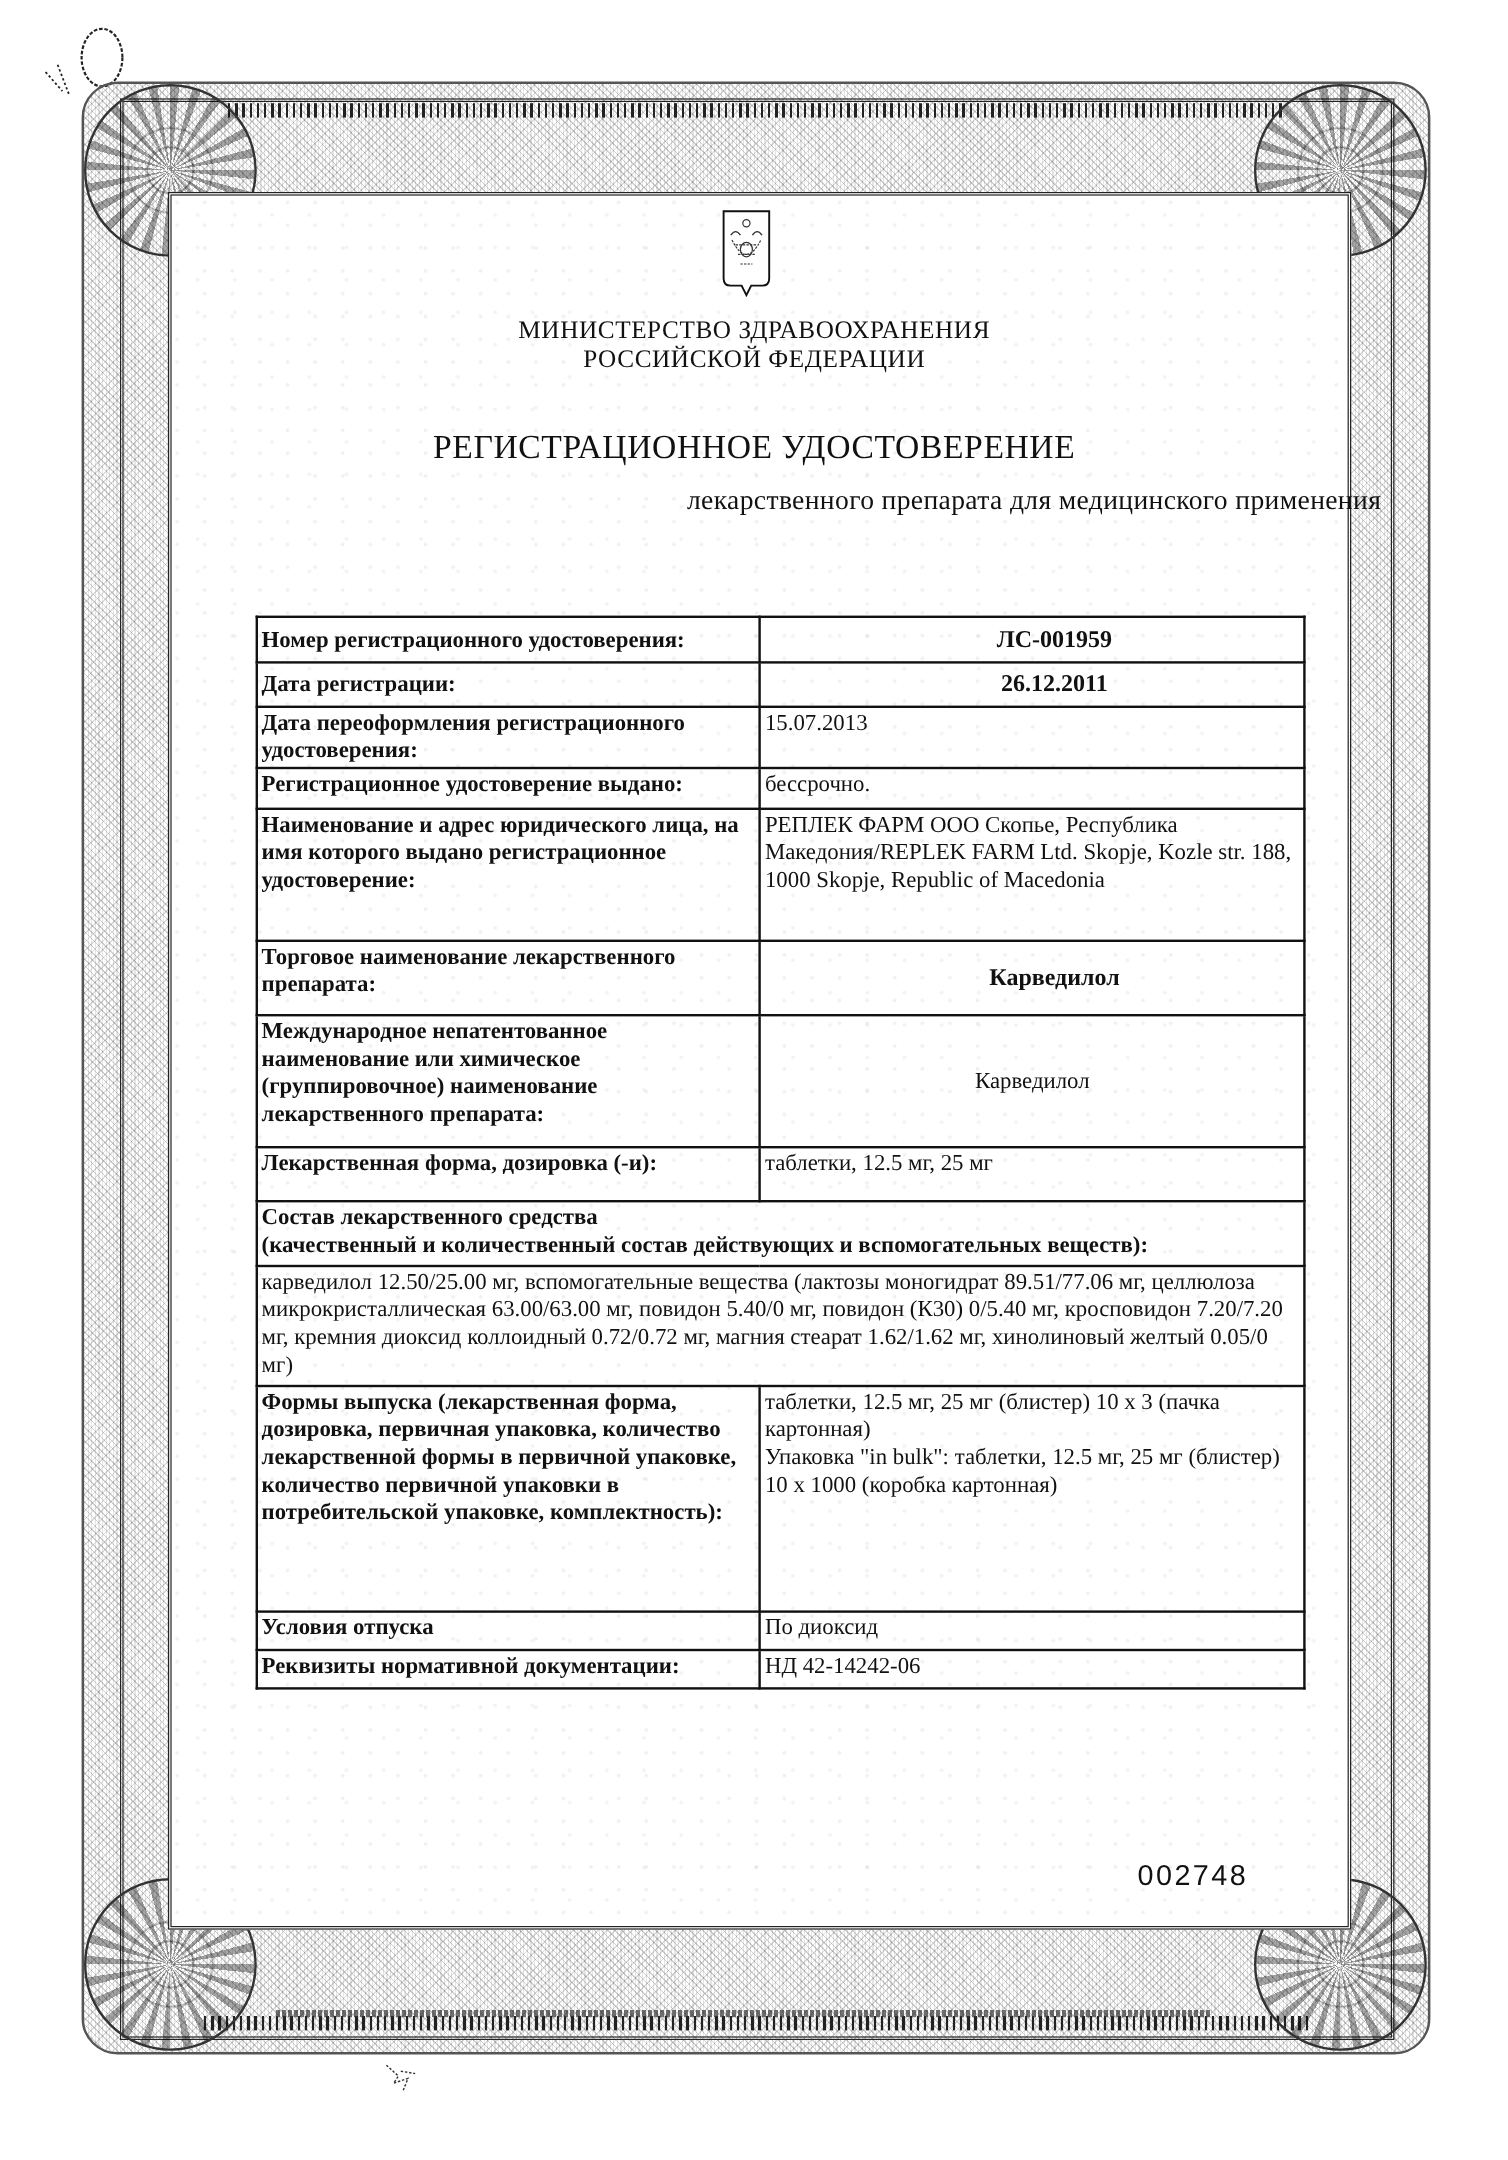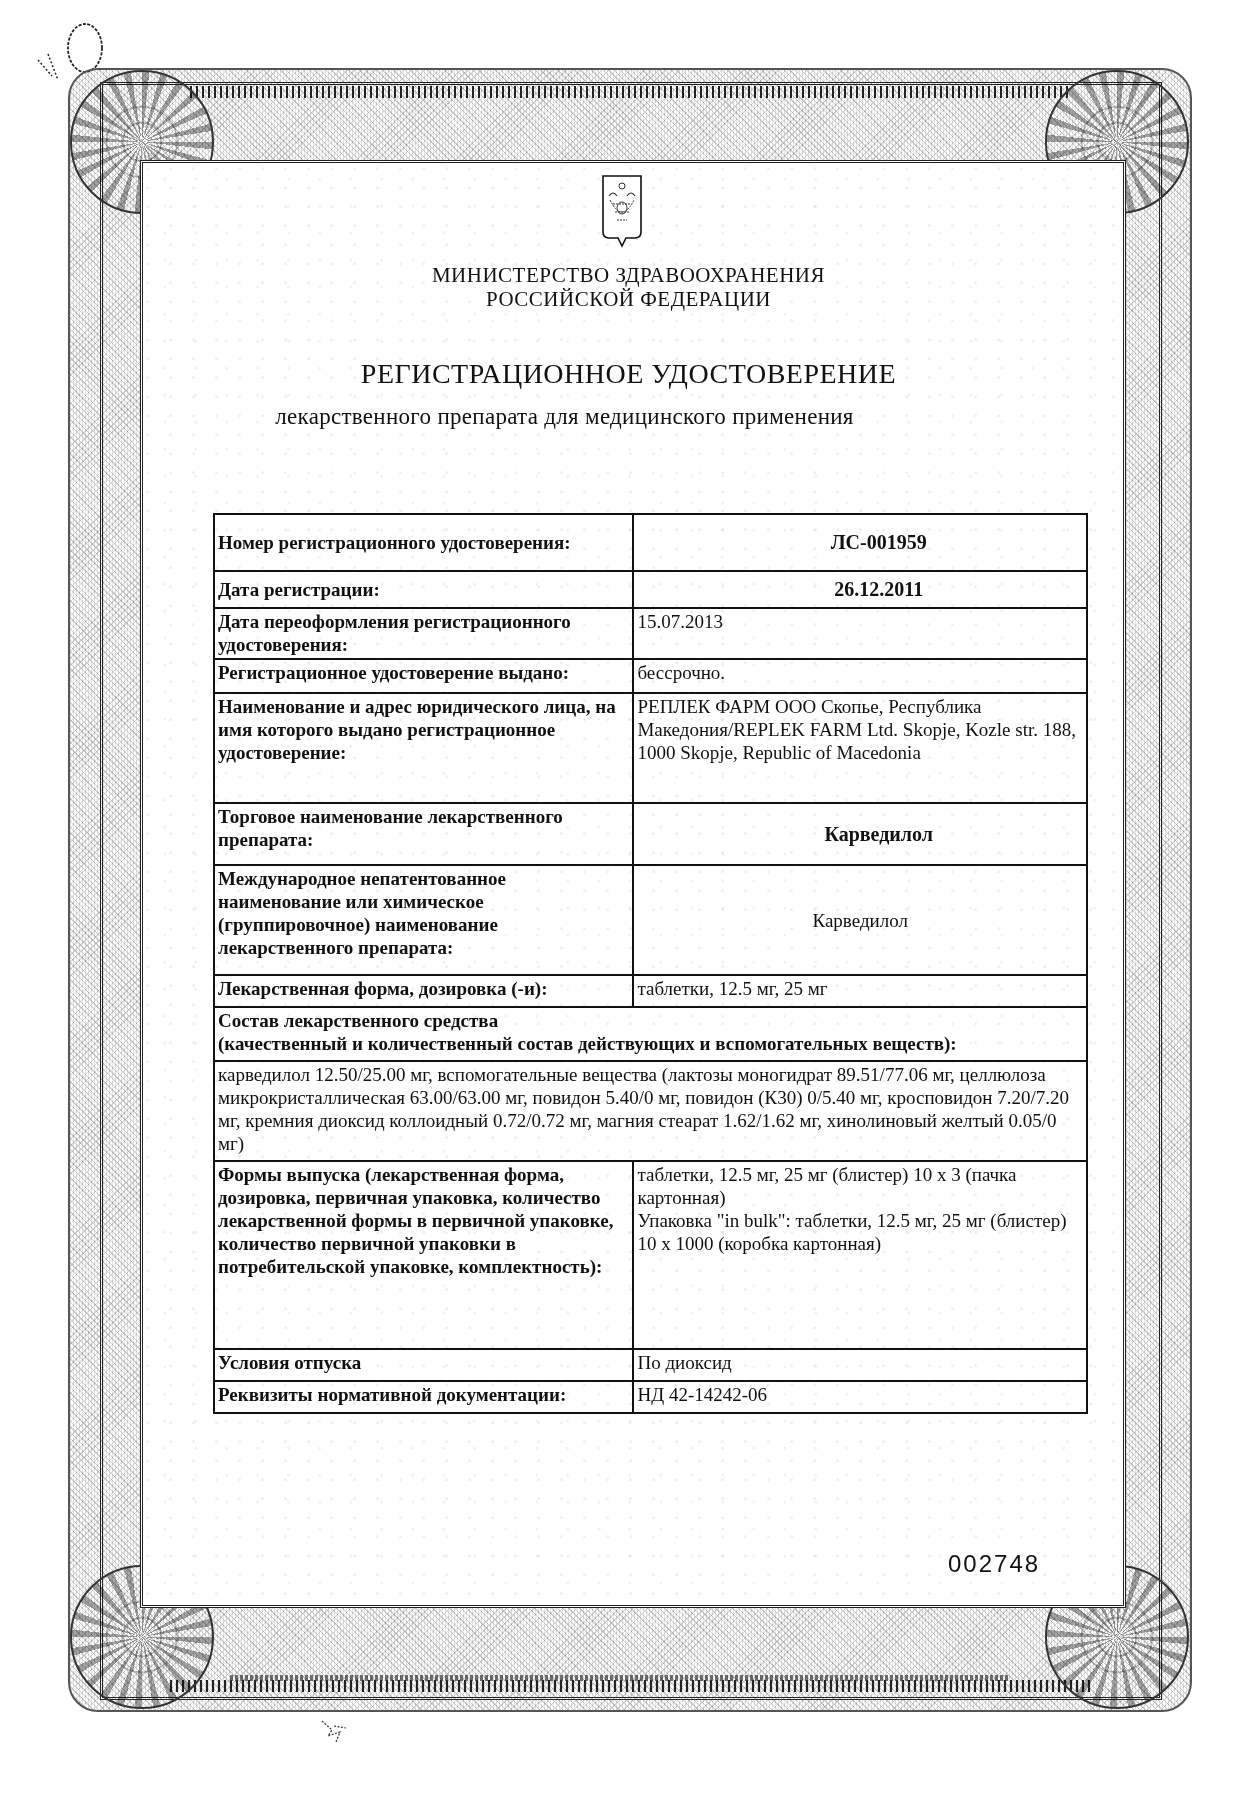--- a/index.html
+++ b/index.html
@@ -43,22 +43,22 @@
   .bottom-scribble { position: absolute; left: 320px; top: 1718px; width: 30px; height: 25px; }
 
   
   .emblem { position: absolute; left: 601px; top: 174px; width: 42px; height: 74px; }
   .ministry { position: absolute; left: 0; width: 1257px; text-align: center; font-size: 21px;
     letter-spacing: 0.5px; line-height: 24px; }
   .ministry.l1 { top: 263px; }
   .ministry.l2 { top: 287px; }
   .cert-title { position: absolute; left: 0; width: 1257px; text-align: center; top: 358px;
     font-size: 28px; letter-spacing: 0.5px; }
-  .cert-subtitle { position: absolute; left: 0; width: 1129px; text-align: center; top: 404px;
-    font-size: 23px; letter-spacing: 0.3px; }
+  .cert-subtitle { position: absolute; left: 0; width: 1129px; text-align: right; top: 404px;
+    font-size: 23px; letter-spacing: 0.3px; padding-left: 22px; }
 
   
   .reg-table { position: absolute; left: 213px; top: 513px; width: 875px;
     border-collapse: collapse; font-size: 19px; line-height: 23px; }
   .reg-table td { border: 2px solid #111; padding: 1px 3px; vertical-align: top; }
   .reg-table td.label { width: 432px; font-weight: bold; }
   .reg-table td.value { width: 431px; font-weight: normal; }
   .reg-table td.center { text-align: center; vertical-align: middle; }
   .reg-table td.bold { font-weight: bold; }
   .reg-table td.big { font-size: 20px; padding-left: 40px; }
@@ -100,21 +100,21 @@
   <path d="M9 26 Q21 50 33 26 M12 30 L30 30 M14 38 L28 38 M16 46 L26 46" stroke="#333" stroke-width="1" fill="none" stroke-dasharray="2 1"></path>
   <ellipse cx="21" cy="34" rx="5" ry="6" fill="none" stroke="#333" stroke-width="1"></ellipse>
 </svg>
 <div class="ministry l1">МИНИСТЕРСТВО ЗДРАВООХРАНЕНИЯ</div>
 <div class="ministry l2">РОССИЙСКОЙ ФЕДЕРАЦИИ</div>
 <div class="cert-title">РЕГИСТРАЦИОННОЕ УДОСТОВЕРЕНИЕ</div>
 <div class="cert-subtitle">лекарственного препарата для медицинского применения</div>
 
 <table class="reg-table">
   <tbody>
-      <tr style="height:57px">
+      <tr style="height:38px">
     <td class="label" style="vertical-align:middle">Номер регистрационного удостоверения:</td>
     <td class="value center bold big">ЛС-001959</td>
   </tr>
   <tr style="height:37px">
     <td class="label" style="vertical-align:middle">Дата регистрации:</td>
     <td class="value center bold big">26.12.2011</td>
   </tr>
   <tr style="height:51px">
     <td class="label">Дата переоформления регистрационного удостоверения:</td>
     <td class="value">15.07.2013</td>
@@ -128,21 +128,21 @@
     <td class="value">РЕПЛЕК ФАРМ ООО Скопье, Республика Македония/REPLEK FARM Ltd. Skopje, Kozle str. 188, 1000 Skopje, Republic of Macedonia</td>
   </tr>
   <tr style="height:62px">
     <td class="label">Торговое наименование лекарственного препарата:</td>
     <td class="value center bold big">Карведилол</td>
   </tr>
   <tr style="height:110px">
     <td class="label">Международное непатентованное наименование или химическое (группировочное) наименование лекарственного препарата:</td>
     <td class="value center">Карведилол</td>
   </tr>
-  <tr style="height:32px">
+  <tr style="height:45px">
     <td class="label">Лекарственная форма, дозировка (-и):</td>
     <td class="value">таблетки, 12.5 мг, 25 мг</td>
   </tr>
   <tr style="height:54px">
     <td class="full" colspan="2">
       <div>Состав лекарственного средства</div>
       <div>(качественный и количественный состав действующих и вспомогательных веществ):</div>
     </td>
   </tr>
   <tr style="height:100px">

